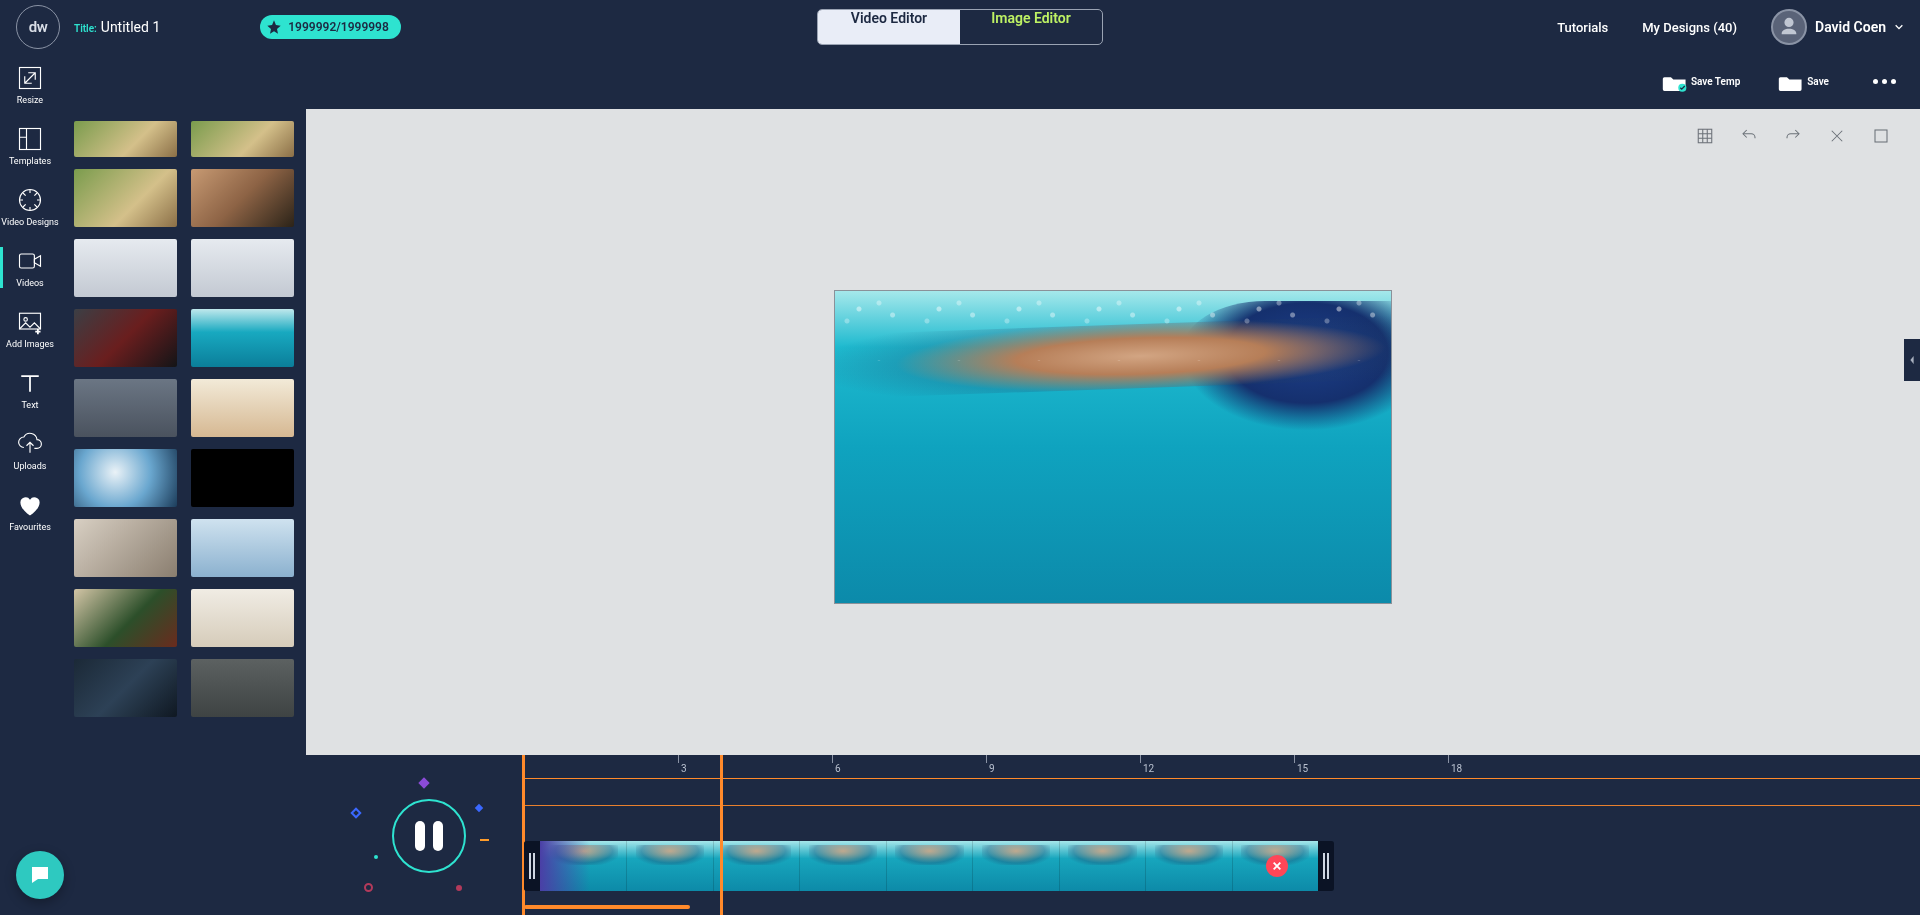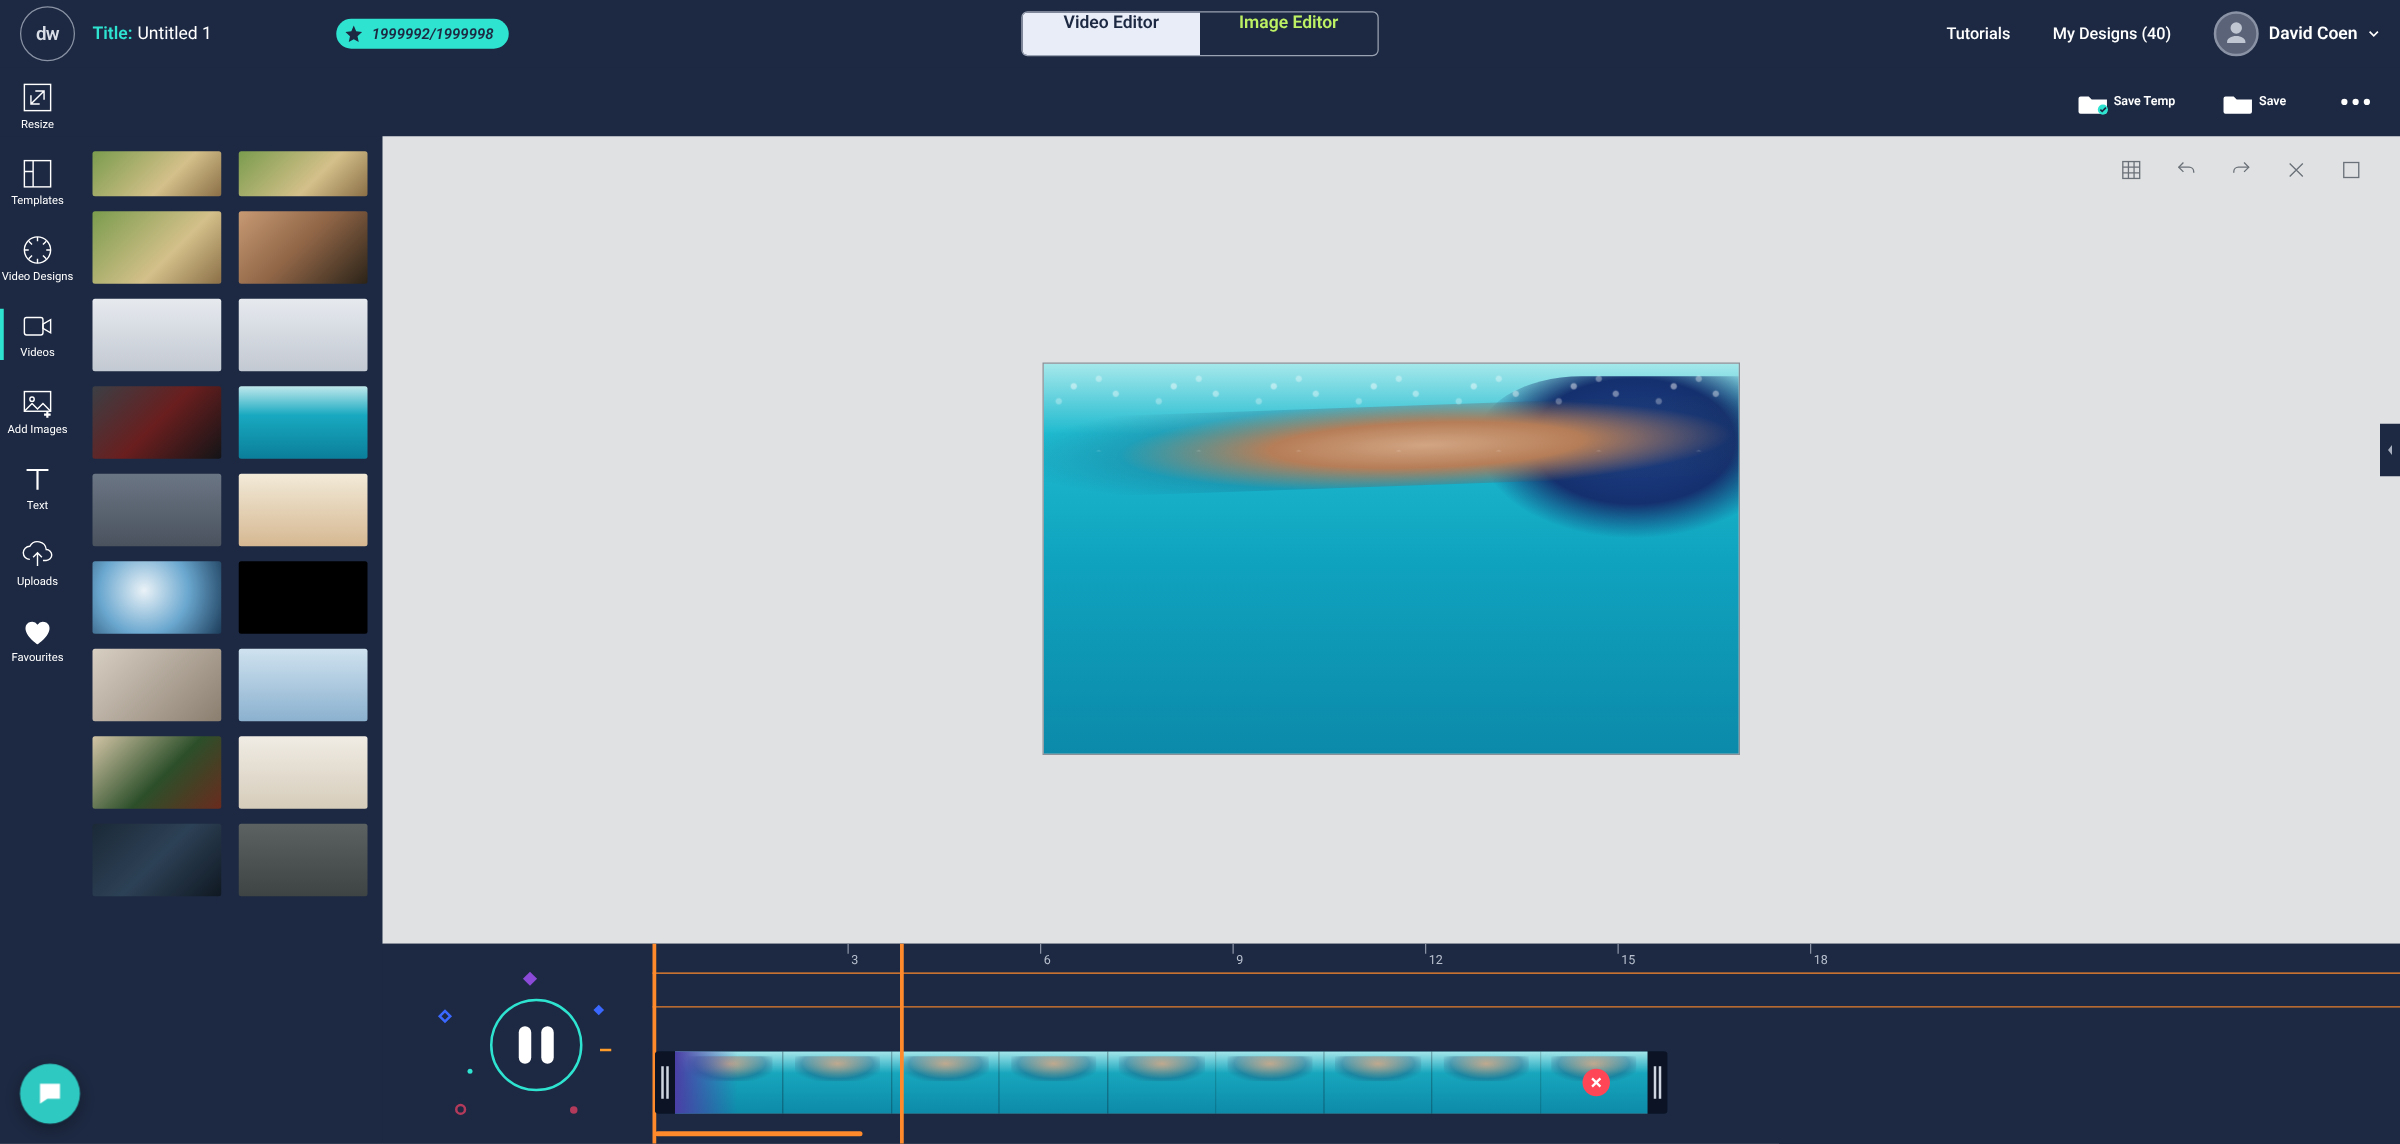--- a/index.html
+++ b/index.html
@@ -4,23 +4,23 @@
 <style>
   * { box-sizing: border-box; margin: 0; padding: 0; }
   html, body { width: 100%; height: 100%; font-family: -apple-system, BlinkMacSystemFont, "Segoe UI", Roboto, "Helvetica Neue", Arial, sans-serif; overflow: hidden; }
   body { background: #1d2942; color: #fff; display: flex; flex-direction: column; }
 
   
   .top-header { height: 54px; background: #1d2942; display: flex; align-items: center; padding: 0 16px; position: relative; }
   .logo-circle { width: 44px; height: 44px; border: 1px solid #8a93a5; border-radius: 50%; display: flex; align-items: center; justify-content: center; margin-right: 14px; }
   .logo-text { font-size: 15px; font-weight: 600; color: #d8dde6; letter-spacing: -0.5px; }
   .title-block { display: flex; align-items: baseline; gap: 4px; }
-  .title-label { color: #2ee3d0; font-weight: 600; font-size: 14px; }
+  .title-label { color: #2ee3d0; font-weight: 600; font-size: 10px; }
   .title-value { color: #fff; font-size: 14px; }
-  .credits-pill { margin-left: 100px; background: #2ee3d0; color: #1d2942; border-radius: 14px; height: 24px; display: flex; align-items: center; padding: 0 12px 0 6px; font-size: 12px; font-weight: 600; gap: 6px; font-style: italic; }
+  .credits-pill { margin-left: 100px; background: #2ee3d0; color: #1d2942; border-radius: 14px; height: 24px; display: flex; align-items: center; padding: 0 12px 0 6px; font-size: 12px; font-weight: 600; gap: 6px; }
   .star-icon { width: 16px; height: 16px; fill: #1d2942; }
 
   .mode-toggle { position: absolute; left: 50%; transform: translateX(-50%); display: flex; border: 1px solid #9aa3b3; border-radius: 5px; overflow: hidden; }
   .mode-btn { width: 142px; height: 34px; display: flex; align-items: flex-start; justify-content: center; font-size: 14px; font-weight: 600; cursor: pointer; }
   .mode-btn.active { background: #e9edf7; color: #1d2942; }
   .mode-btn.inactive { background: transparent; color: #bef264; }
 
   .top-right { margin-left: auto; display: flex; align-items: center; gap: 34px; font-size: 13px; font-weight: 500; }
   .top-link { color: #fff; cursor: pointer; }
   .avatar { width: 36px; height: 36px; border-radius: 50%; border: 2px solid #8a93a5; background: #5a6378; display: flex; align-items: center; justify-content: center; }

